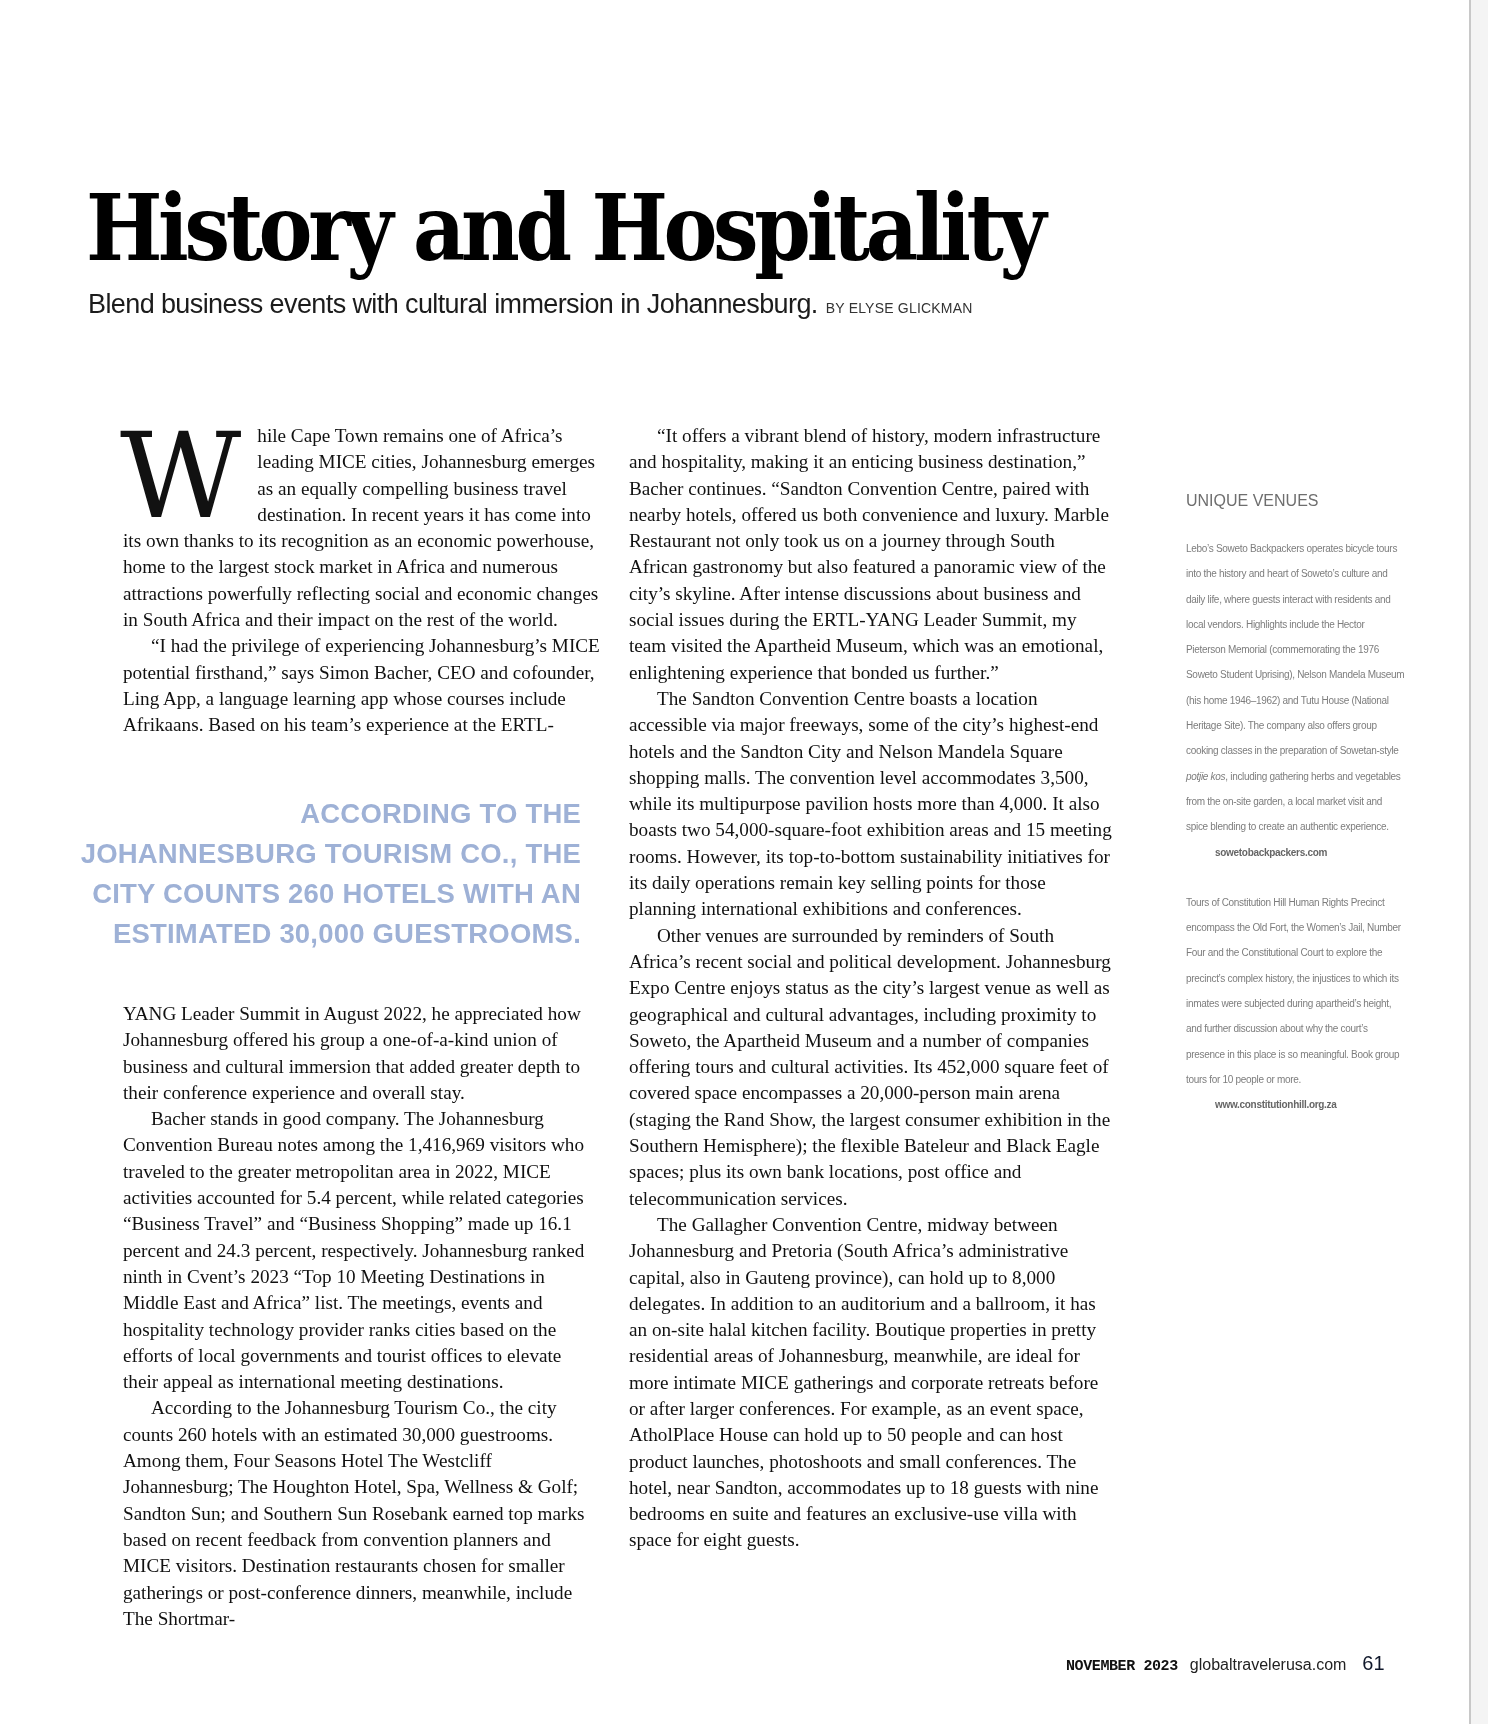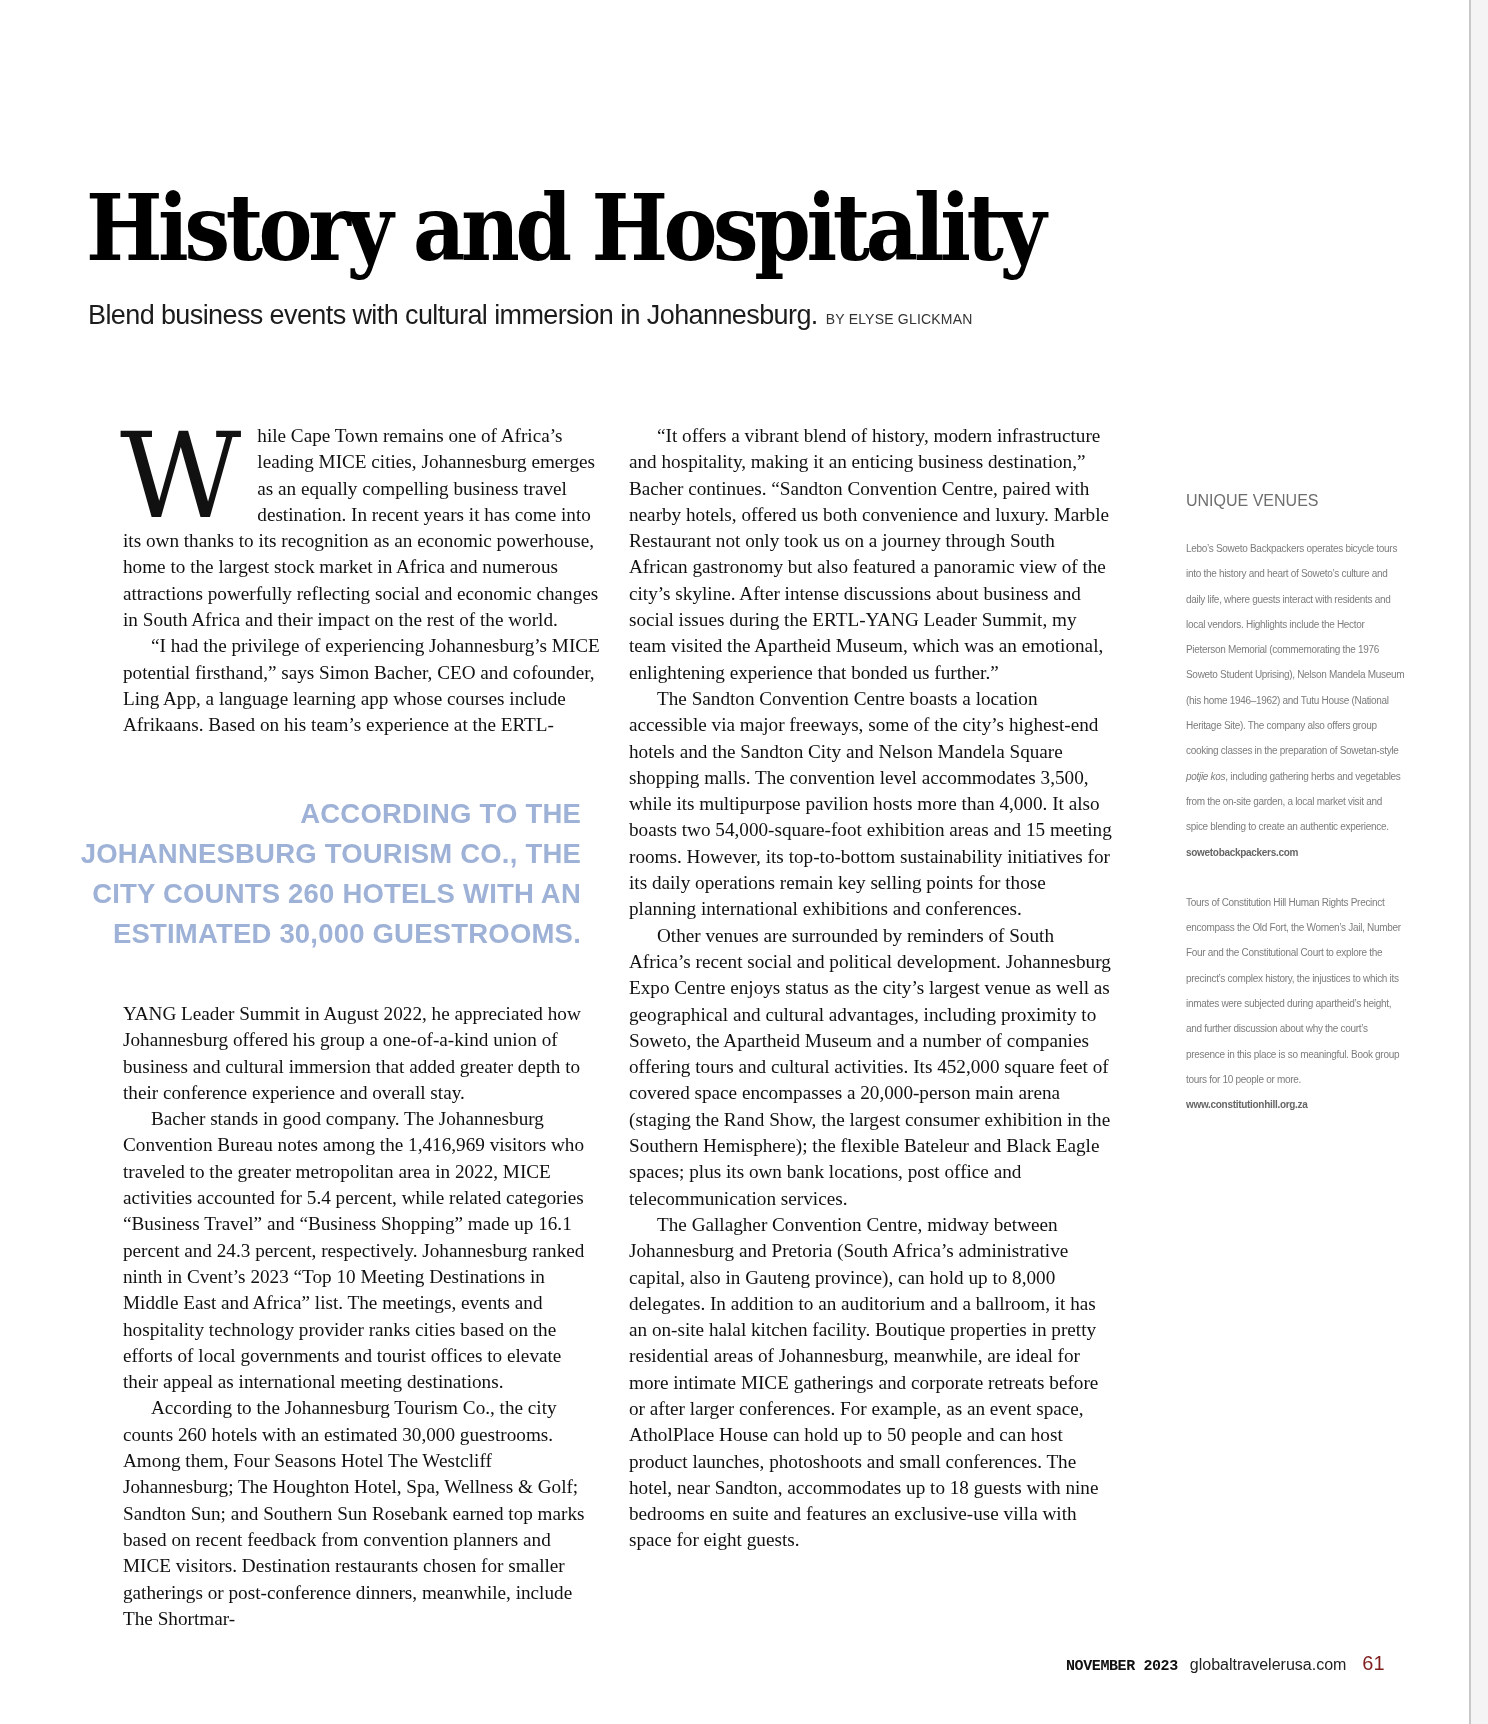--- a/index.html
+++ b/index.html
@@ -1,38 +1,38 @@
 <!DOCTYPE html>
 <html><head>
 <meta charset="utf-8">
 <style>
   html, body { margin: 0; padding: 0; background: #ffffff; }
   body { width: 1488px; height: 1724px; position: relative; overflow: hidden; font-family: "Liberation Serif", serif; color: #1a1a1a; }
   .scrollbar { position: absolute; top: 0; right: 0; width: 17px; height: 1724px; background: #f4f4f4; border-left: 2px solid #c8c8c8; }
   .title { position: absolute; left: 86px; top: 178px; margin: 0; font-family: "DejaVu Serif", serif; font-weight: bold; font-size: 92px; line-height: 100px; letter-spacing: -5px; color: #000; transform: scaleX(0.88); transform-origin: left top; white-space: nowrap; }
-  .deck { position: absolute; left: 88px; top: 300px; white-space: nowrap; }
+  .deck { position: absolute; left: 88px; top: 289px; white-space: nowrap; }
   .deck-text { font-family: "Liberation Sans", sans-serif; font-size: 27px; color: #1c1c1c; letter-spacing: -0.6px; }
   .byline { font-family: "Liberation Sans", sans-serif; font-size: 14px; color: #333; margin-left: 4px; letter-spacing: 0.2px; }
   .col { position: absolute; font-size: 19.2px; line-height: 26.3px; color: #111; text-align: left; }
   .col p { margin: 0; text-indent: 28px; }
   .col p.noind { text-indent: 0; }
   .col1a { left: 123px; top: 423px; width: 478px; }
   .col1b { left: 123px; top: 1001px; width: 478px; }
   .col2 { left: 629px; top: 423px; width: 484px; }
   .dropcap { float: left; font-family: "DejaVu Serif", serif; font-size: 118px; line-height: 94px; margin: 6px 16px 0 -3px; padding: 0; color: #111; }
   .pullquote { position: absolute; left: 66px; top: 794px; width: 515px; text-align: right; font-family: "Liberation Sans", sans-serif; font-weight: bold; font-size: 27.5px; line-height: 40px; color: #9eb1d6; letter-spacing: 0.2px; }
   .sidebar { position: absolute; left: 1186px; top: 492px; width: 220px; font-family: "Liberation Sans", sans-serif; color: #7d7d7d; }
   .sidebar-title { font-size: 16px; letter-spacing: 0px; color: #6e6e6e; margin: 0 0 26px 0; font-weight: normal; }
   .sidebar p { margin: 0; font-size: 10px; line-height: 25.3px; letter-spacing: -0.3px; }
   .sidebar p + p { margin-top: 25px; }
-  .sidebar .link { font-weight: bold; color: #666; display: inline-block; }
+  .sidebar .link { font-weight: bold; color: #666; display: inline-block; margin-left: 29px; }
   .footer { position: absolute; left: 1066px; top: 1652px; white-space: nowrap; }
   .footer-date { font-family: Liberation Mono, monospace; font-weight: bold; font-size: 15px; letter-spacing: -0.4px; color: #111; }
   .footer-site { font-family: "Liberation Sans", sans-serif; font-size: 16px; color: #222; margin-left: 8px; }
-  .footer-page { font-family: "Liberation Sans", sans-serif; font-size: 20px; color: #7f1d1d; margin-left: 12px; }
+  .footer-page { font-family: "Liberation Sans", sans-serif; font-size: 20px; color: #0f172a; margin-left: 12px; }
 </style>
 </head>
 <body>
 
 <h1 class="title">History and Hospitality</h1>
 
 <div class="deck">
   <span class="deck-text">Blend business events with cultural immersion in Johannesburg.</span>
   <span class="byline">BY ELYSE GLICKMAN</span>
 </div>

